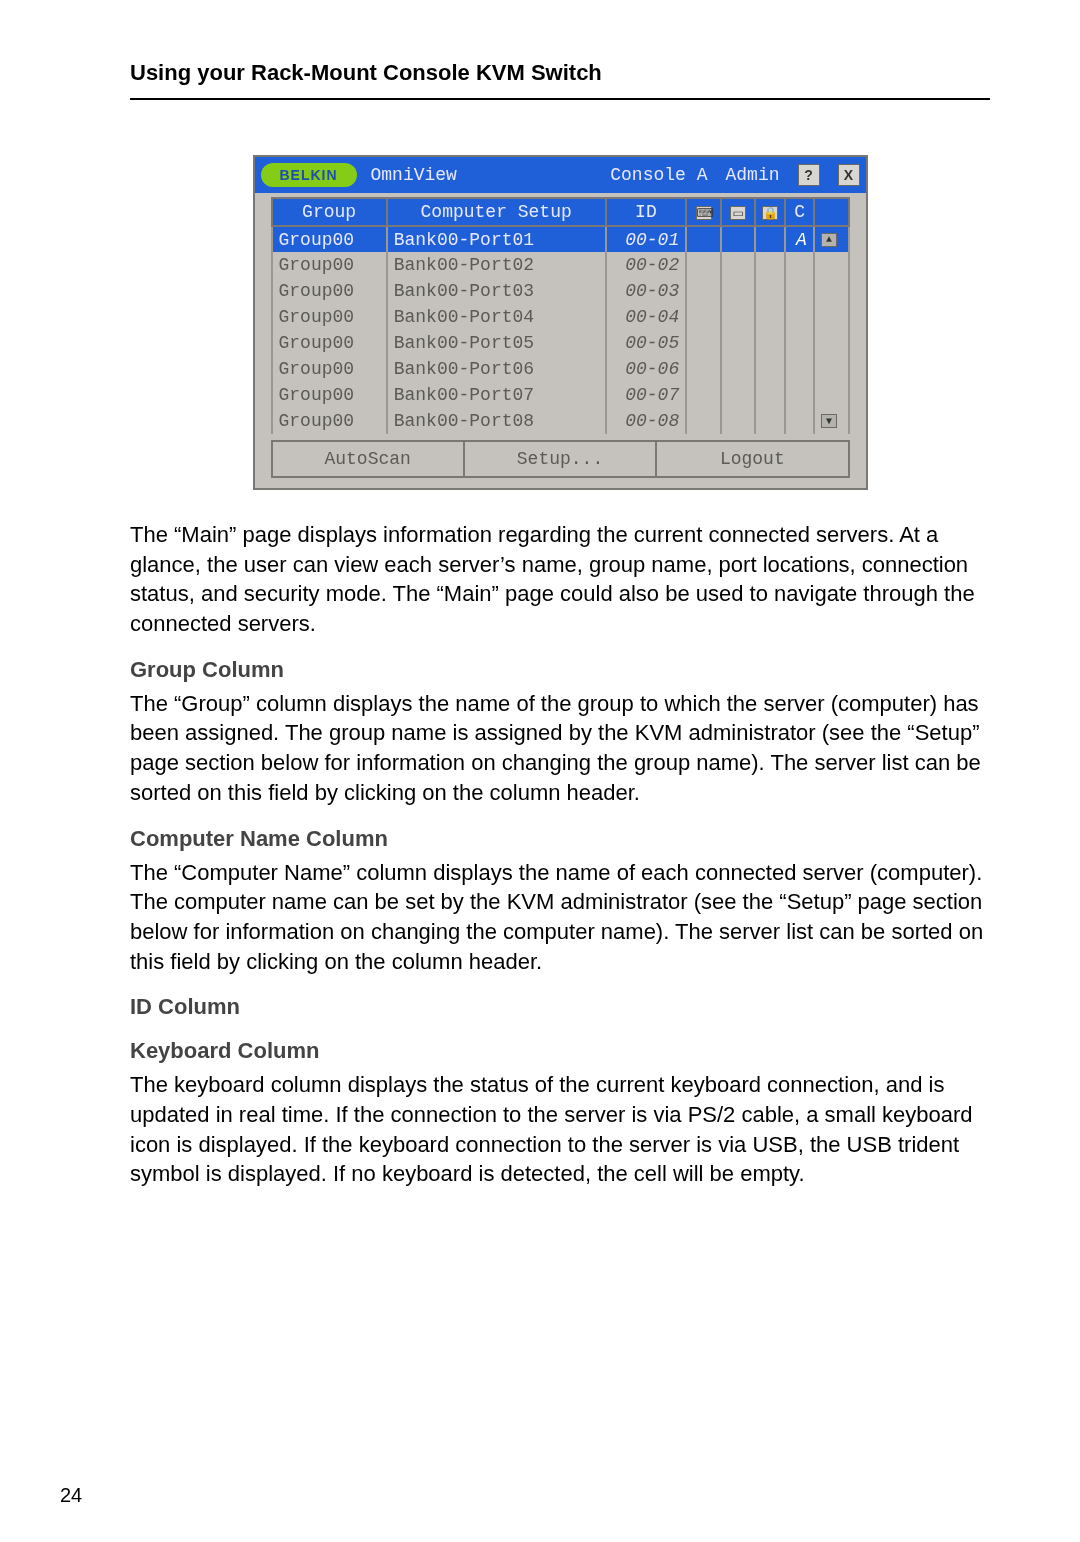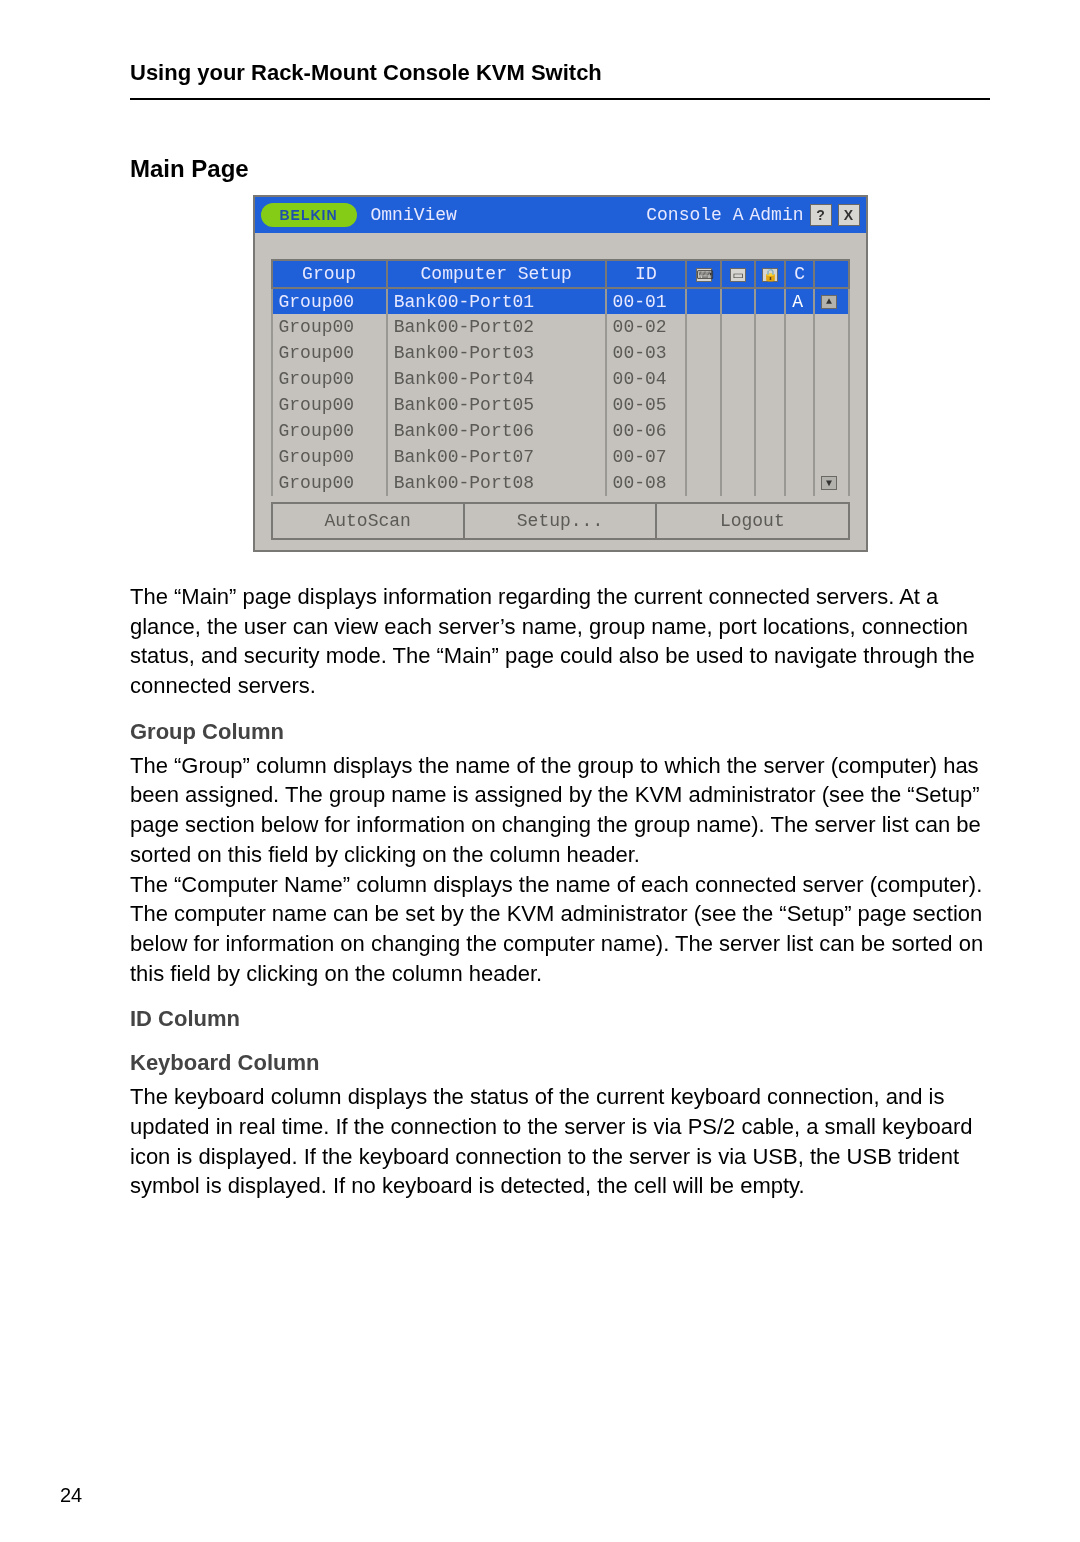--- a/index.html
+++ b/index.html
@@ -79,32 +79,32 @@
     color: #1f4fae;
     font-family: Arial, sans-serif;
     font-weight: bold;
     font-size: 14px;
     display: flex;
     align-items: center;
     justify-content: center;
     letter-spacing: 1px;
   }
   .osd-title-text { margin-left: 14px; flex: 1; }
-  .osd-title-right { display: flex; align-items: center; gap: 6px; white-space: nowrap; }
+  .osd-title-right { display: flex; align-items: center; gap: 18px; white-space: nowrap; }
   .osd-title-btn {
     width: 22px; height: 22px;
     background: #d8d6d0;
     border: 1px solid #6a6864;
     color: #333;
     font-family: Arial, sans-serif;
     font-weight: bold;
     font-size: 14px;
     display: flex; align-items: center; justify-content: center;
   }
-  .osd-body { padding: 26px 16px 10px 16px; }
+  .osd-body { padding: 4px 16px 10px 16px; }
   .osd-table {
     border-collapse: collapse;
     width: 100%;
     background: #c5c2bd;
   }
   .osd-th {
     background: #1f60d8;
     color: #e8e8ff;
     border: 2px solid #7a7874;
     font-weight: normal;
@@ -114,21 +114,21 @@
   }
   .osd-th.icon { padding: 0; }
   .osd-td {
     border-left: 2px solid #9a9892;
     border-right: 2px solid #9a9892;
     padding: 2px 6px;
     height: 26px;
     color: #5b5a56;
     text-align: left;
   }
-  .osd-td.center { text-align: left; }
+  .osd-td.center { text-align: right; font-style: italic; }
   .osd-row-sel .osd-td { background: #1f60d8; color: #e8e8ff; }
   .osd-row-sel .osd-td.sec-a { color: #fff; }
   .osd-scroll-up, .osd-scroll-dn {
     width: 16px; height: 14px;
     background: #b4b2ac;
     border: 1px solid #6a6864;
     font-size: 10px;
     display: flex; align-items: center; justify-content: center;
     color: #333;
   }
@@ -161,21 +161,20 @@
     color: #333;
   }
 </style>
 </head>
 <body>
 
 <div class="page">
 
   <div class="doc-header">Using your Rack-Mount Console KVM Switch</div>
 
-  <div class="section-title">Main Page</div>
 
   <div class="osd-wrap">
     <div class="osd">
       <div class="osd-title">
         <div class="osd-logo">BELKIN</div>
         <div class="osd-title-text">OmniView</div>
         <div class="osd-title-right">
           <span>Console A</span>
           <span>Admin</span>
           <span class="osd-title-btn">?</span>
@@ -292,20 +291,21 @@
         </div>
       </div>
     </div>
   </div>
 
   <p class="body-text">The “Main” page displays information regarding the current connected servers. At a glance, the user can view each server’s name, group name, port locations, connection status, and security mode. The “Main” page could also be used to navigate through the connected servers.</p>
 
   <div class="sub-title">Group Column</div>
   <p class="body-text">The “Group” column displays the name of the group to which the server (computer) has been assigned. The group name is assigned by the KVM administrator (see the “Setup” page section below for information on changing the group name). The server list can be sorted on this field by clicking on the column header.</p>
 
+  <div class="sub-title">Computer Name Column</div>
   <p class="body-text">The “Computer Name” column displays the name of each connected server (computer). The computer name can be set by the KVM administrator (see the “Setup” page section below for information on changing the computer name). The server list can be sorted on this field by clicking on the column header.</p>
 
   <div class="sub-title">ID Column</div>
 
   <div class="sub-title">Keyboard Column</div>
   <p class="body-text">The keyboard column displays the status of the current keyboard connection, and is updated in real time. If the connection to the server is via PS/2 cable, a small keyboard icon is displayed. If the keyboard connection to the server is via USB, the USB trident symbol is displayed. If no keyboard is detected, the cell will be empty.</p>
 
   <div class="page-num">24</div>
 </div>
 

